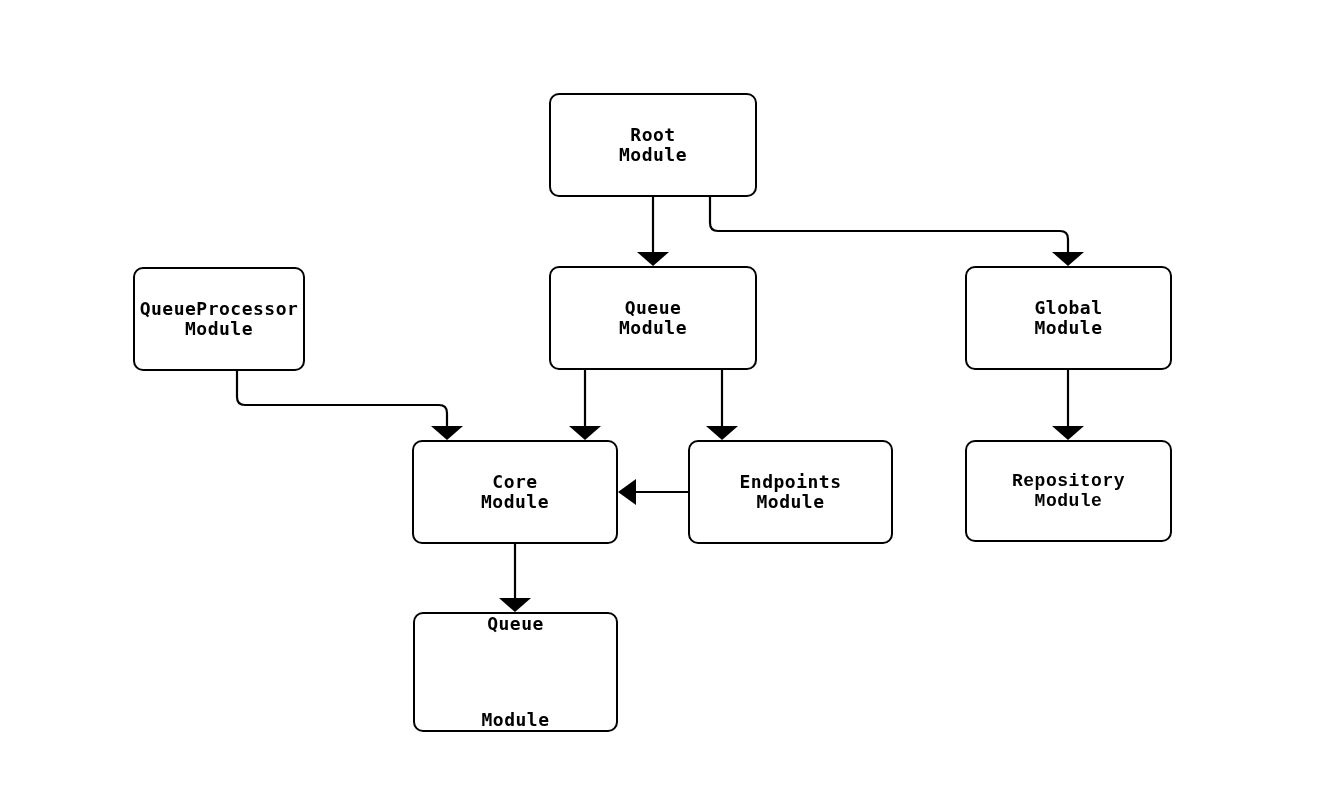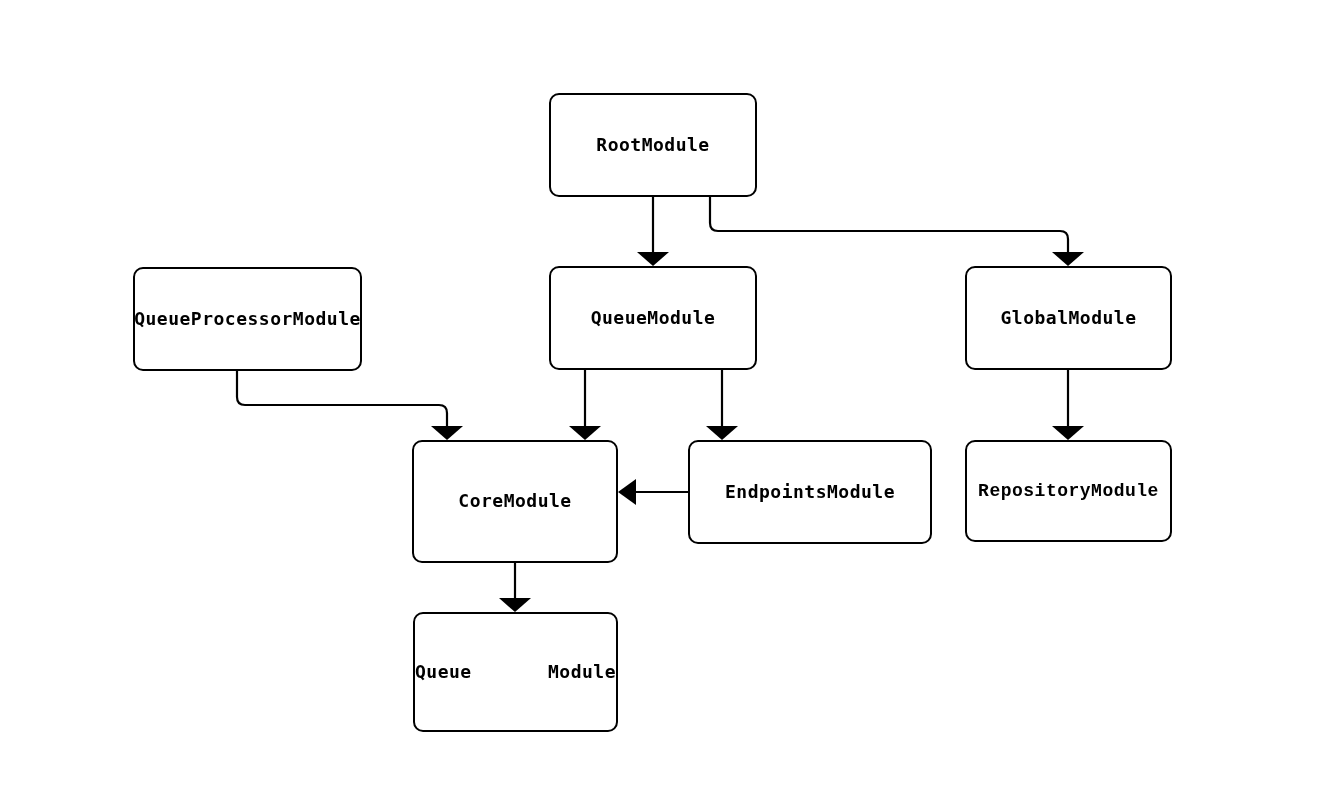--- a/index.html
+++ b/index.html
@@ -31,38 +31,38 @@
     fill: #000000;
     stroke: none;
   }
   .node {
     position: absolute;
     box-sizing: border-box;
     background: #ffffff;
     border: 2.5px solid #000000;
     border-radius: 10px;
     display: flex;
-    flex-direction: row;
+    flex-direction: column;
     align-items: center;
     justify-content: center;
     text-align: center;
     color: #000000;
     font-weight: bold;
     font-size: 18px;
     line-height: 20.5px;
     letter-spacing: 0.5px;
   }
   .node span { display: block; white-space: nowrap; }
 
   #node-root          { left: 549px; top: 93px;  width: 208px; height: 104px; }
-  #node-queueprocessor{ left: 133px; top: 267px; width: 229px; height: 104px; }
+  #node-queueprocessor{ left: 133px; top: 267px; width: 172px; height: 104px; }
   #node-server        { left: 549px; top: 266px; width: 208px; height: 104px; }
   #node-global        { left: 965px; top: 266px; width: 207px; height: 104px; }
-  #node-core          { left: 412px; top: 440px; width: 206px; height: 123px; }
-  #node-endpoints     { left: 688px; top: 440px; width: 244px; height: 104px; }
+  #node-core          { left: 412px; top: 440px; width: 206px; height: 104px; }
+  #node-endpoints     { left: 688px; top: 440px; width: 205px; height: 104px; }
   #node-repository    { left: 965px; top: 440px; width: 207px; height: 102px; font-family: Liberation Mono, monospace; }
   #node-queue         { left: 413px; top: 612px; width: 205px; height: 120px; justify-content: space-between; }
 </style>
 </head>
 <body>
 
 <div class="stage">
 
   <svg class="edge-layer" viewBox="0 0 1337 809" xmlns="http://www.w3.org/2000/svg">
 

